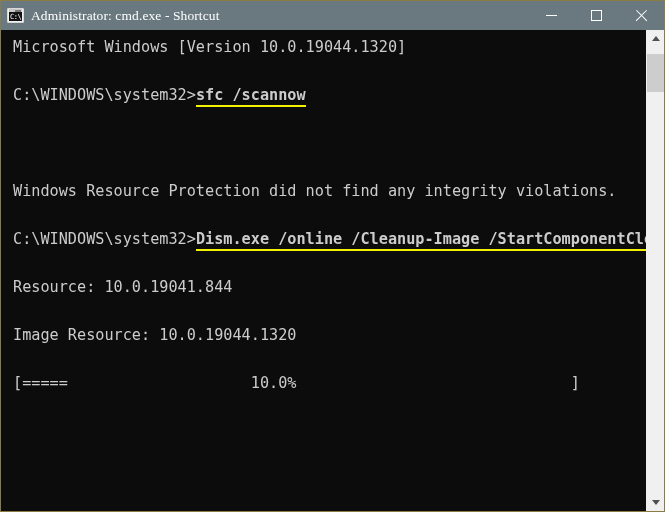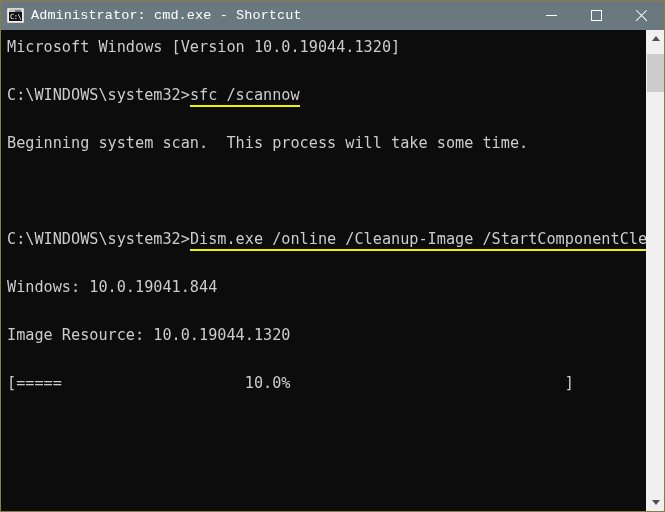--- a/index.html
+++ b/index.html
@@ -69,21 +69,21 @@
     position: absolute;
     left: 2px; top: 3.5px;
     font-family: "DejaVu Sans Mono", monospace;
     font-size: 7px;
     line-height: 8px;
     color: #ffffff;
     letter-spacing: -0.5px;
   }
   #title-text {
     color: #ffffff;
-    font-family: Liberation Mono, monospace;
+    font-family: Liberation Serif, serif;
     font-size: 13.5px;
     line-height: 29px;
     white-space: nowrap;
     letter-spacing: 0.1px;
   }
   #window-controls {
     position: absolute;
     right: 0; top: 0;
     height: 29px;
     display: flex;
@@ -130,39 +130,40 @@
   #console-area {
     flex: 1 1 auto;
     display: flex;
     position: relative;
     background: #0c0c0c;
     overflow: hidden;
   }
   #console-text {
     flex: 1 1 auto;
     position: relative;
-    padding: 5px 0 0 6px;
+    padding: 5px 0 0 12px;
     box-sizing: border-box;
     overflow: hidden;
   }
   .line {
     height: 24px;
     line-height: 24px;
     font-family: "DejaVu Sans Mono", monospace;
     font-size: 15.2px;
     color: #cccccc;
     white-space: pre;
     letter-spacing: 0px;
     position: relative;
   }
   .line.blank { color: transparent; }
   .underline-yellow {
     position: relative;
     display: inline-block;
     box-shadow: inset 0 -2px 0 0 #f2f200;
+    font-weight: bold;
   }
 
   
   #scrollbar {
     flex: 0 0 17px;
     width: 17px;
     background: #f0f0f0;
     display: flex;
     flex-direction: column;
     border-left: 1px solid #f0f0f0;
@@ -222,27 +223,27 @@
       </div>
     </div>
   </div>
 
   <div id="console-area">
     <div id="console-text">
         <div class="line">Microsoft Windows [Version 10.0.19044.1320]</div>
         <div class="line blank"> </div>
         <div class="line"><span>C:\WINDOWS\system32&gt;</span><span class="underline-yellow">sfc /scannow</span></div>
         <div class="line blank"> </div>
-        <div class="line">Beginning system scan.  This process will take some time.</div>
-        <div class="line blank"> </div>
-        <div class="line blank"> </div>
+        <div class="line blank"> </div>
+        <div class="line blank"> </div>
+        <div class="line">Windows Resource Protection did not find any integrity violations.</div>
         <div class="line blank"> </div>
         <div class="line"><span>C:\WINDOWS\system32&gt;</span><span class="underline-yellow">Dism.exe /online /Cleanup-Image /StartComponentCleanup</span></div>
         <div class="line blank"> </div>
-        <div class="line">Windows: 10.0.19041.844</div>
+        <div class="line">Resource: 10.0.19041.844</div>
         <div class="line blank"> </div>
         <div class="line">Image Resource: 10.0.19044.1320</div>
         <div class="line blank"> </div>
         <div class="line">[=====                    10.0%                              ]</div>
       </div>
 
     <div id="scrollbar">
       <div class="sb-arrow up">
         <span class="chev"></span>
       </div>

